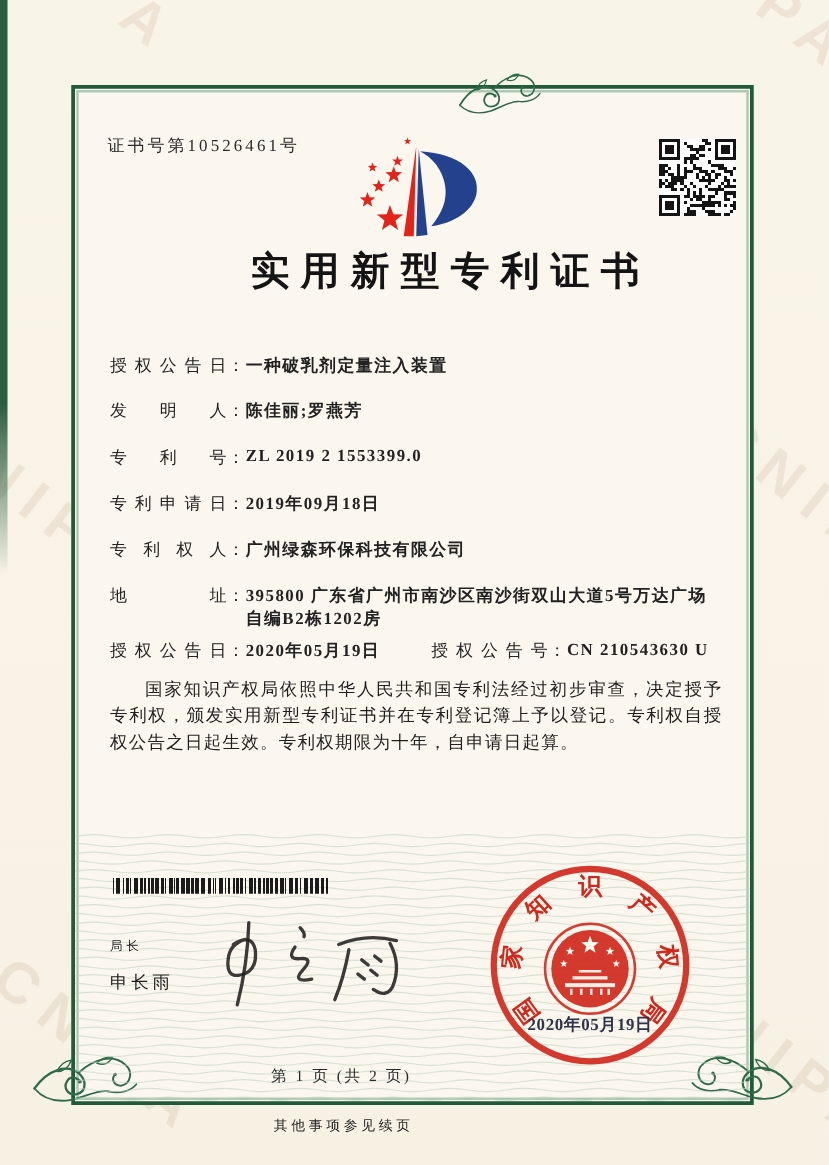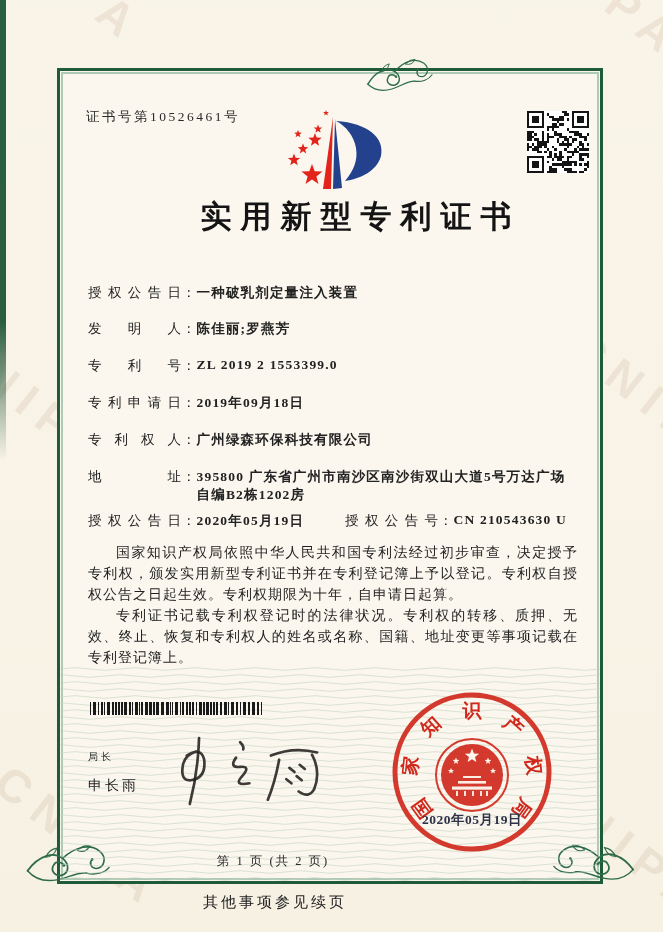--- a/index.html
+++ b/index.html
@@ -35,21 +35,21 @@
   .barcode{position:absolute;left:90px;top:702px;width:176px;height:13px;}
   .director-label{position:absolute;left:88px;top:750px;font-size:10px;letter-spacing:3px;}
   .director-name{position:absolute;left:88px;top:777px;font-size:14px;letter-spacing:3px;}
   .signature{position:absolute;left:172px;top:733px;width:165px;height:77px;}
   .seal{position:absolute;left:390px;top:690px;width:164px;height:164px;}
   .seal-date{position:absolute;left:396px;top:811px;width:152px;text-align:center;
       font-size:13.5px;letter-spacing:0.5px;color:#30324a;font-weight:bold;z-index:6;}
   .page-info{position:absolute;left:57px;top:853px;width:432px;text-align:center;
       font-size:12.5px;letter-spacing:2px;color:#2a2a2a;}
   .note{position:absolute;left:0px;top:893px;width:550px;text-align:center;
-      font-size:15px;letter-spacing:3px;color:#222;}
+      font-size:11px;letter-spacing:3px;color:#222;}
   .flourish{position:absolute;pointer-events:none;}
   .f-top{left:362px;top:48px;width:84px;height:54px;transform:rotate(-6deg);}
   .f-bl{left:20px;top:830px;width:108px;height:68px;}
   .f-br{left:538px;top:830px;width:100px;height:66px;transform:scaleX(-1);}
 </style>
 </head>
 <body>
 
 <div class="page">
 
@@ -433,21 +433,20 @@
   <div class="row" style="top:468px">
     <span class="lbl">地址</span><span class="colon">：</span><span class="val" style="white-space:normal;width:382px"><span>395800 广东省广州市南沙区南沙街双山大道5号万达广场</span><span class="l2">自编B2栋1202房</span></span>
   </div>
   <div class="row" style="top:512px">
     <span class="lbl">授权公告日</span><span class="colon">：</span><span class="val">2020年05月19日</span>
     <span class="grant-no"><span class="lbl">授权公告号</span><span class="colon">：</span><span class="val">CN 210543630 U</span></span>
   </div>
 
   <div class="paras">
     <p>国家知识产权局依照中华人民共和国专利法经过初步审查，决定授予专利权，颁发实用新型专利证书并在专利登记簿上予以登记。专利权自授权公告之日起生效。专利权期限为十年，自申请日起算。</p>
-    <p>专利证书记载专利权登记时的法律状况。专利权的转移、质押、无效、终止、恢复和专利权人的姓名或名称、国籍、地址变更等事项记载在专利登记簿上。</p>
   </div>
 
   <svg class="waves" viewBox="0 0 540 215" id="waves-svg">
       <path d="M0 3 q15 -2.6 30 0 q15 2.6 30 0 q15 -2.6 30 0 q15 2.6 30 0 q15 -2.6 30 0 q15 2.6 30 0 q15 -2.6 30 0 q15 2.6 30 0 q15 -2.6 30 0 q15 2.6 30 0 q15 -2.6 30 0 q15 2.6 30 0 q15 -2.6 30 0 q15 2.6 30 0 q15 -2.6 30 0 q15 2.6 30 0 q15 -2.6 30 0 q15 2.6 30 0 q15 -2.6 30 0 q15 2.6 30 0" fill="none" stroke="#c3d4c0" stroke-width="1" opacity="0.6"></path>
       <path d="M-15 10 q15 -2.6 30 0 q15 2.6 30 0 q15 -2.6 30 0 q15 2.6 30 0 q15 -2.6 30 0 q15 2.6 30 0 q15 -2.6 30 0 q15 2.6 30 0 q15 -2.6 30 0 q15 2.6 30 0 q15 -2.6 30 0 q15 2.6 30 0 q15 -2.6 30 0 q15 2.6 30 0 q15 -2.6 30 0 q15 2.6 30 0 q15 -2.6 30 0 q15 2.6 30 0 q15 -2.6 30 0 q15 2.6 30 0" fill="none" stroke="#c3d4c0" stroke-width="1" opacity="0.6"></path>
       <path d="M0 17 q15 -2.6 30 0 q15 2.6 30 0 q15 -2.6 30 0 q15 2.6 30 0 q15 -2.6 30 0 q15 2.6 30 0 q15 -2.6 30 0 q15 2.6 30 0 q15 -2.6 30 0 q15 2.6 30 0 q15 -2.6 30 0 q15 2.6 30 0 q15 -2.6 30 0 q15 2.6 30 0 q15 -2.6 30 0 q15 2.6 30 0 q15 -2.6 30 0 q15 2.6 30 0 q15 -2.6 30 0 q15 2.6 30 0" fill="none" stroke="#c3d4c0" stroke-width="1" opacity="0.6"></path>
       <path d="M-15 24 q15 -2.6 30 0 q15 2.6 30 0 q15 -2.6 30 0 q15 2.6 30 0 q15 -2.6 30 0 q15 2.6 30 0 q15 -2.6 30 0 q15 2.6 30 0 q15 -2.6 30 0 q15 2.6 30 0 q15 -2.6 30 0 q15 2.6 30 0 q15 -2.6 30 0 q15 2.6 30 0 q15 -2.6 30 0 q15 2.6 30 0 q15 -2.6 30 0 q15 2.6 30 0 q15 -2.6 30 0 q15 2.6 30 0" fill="none" stroke="#c3d4c0" stroke-width="1" opacity="0.6"></path>
       <path d="M0 31 q15 -2.6 30 0 q15 2.6 30 0 q15 -2.6 30 0 q15 2.6 30 0 q15 -2.6 30 0 q15 2.6 30 0 q15 -2.6 30 0 q15 2.6 30 0 q15 -2.6 30 0 q15 2.6 30 0 q15 -2.6 30 0 q15 2.6 30 0 q15 -2.6 30 0 q15 2.6 30 0 q15 -2.6 30 0 q15 2.6 30 0 q15 -2.6 30 0 q15 2.6 30 0 q15 -2.6 30 0 q15 2.6 30 0" fill="none" stroke="#c3d4c0" stroke-width="1" opacity="0.6"></path>
       <path d="M-15 38 q15 -2.6 30 0 q15 2.6 30 0 q15 -2.6 30 0 q15 2.6 30 0 q15 -2.6 30 0 q15 2.6 30 0 q15 -2.6 30 0 q15 2.6 30 0 q15 -2.6 30 0 q15 2.6 30 0 q15 -2.6 30 0 q15 2.6 30 0 q15 -2.6 30 0 q15 2.6 30 0 q15 -2.6 30 0 q15 2.6 30 0 q15 -2.6 30 0 q15 2.6 30 0 q15 -2.6 30 0 q15 2.6 30 0" fill="none" stroke="#c3d4c0" stroke-width="1" opacity="0.6"></path>
       <path d="M0 45 q15 -2.6 30 0 q15 2.6 30 0 q15 -2.6 30 0 q15 2.6 30 0 q15 -2.6 30 0 q15 2.6 30 0 q15 -2.6 30 0 q15 2.6 30 0 q15 -2.6 30 0 q15 2.6 30 0 q15 -2.6 30 0 q15 2.6 30 0 q15 -2.6 30 0 q15 2.6 30 0 q15 -2.6 30 0 q15 2.6 30 0 q15 -2.6 30 0 q15 2.6 30 0 q15 -2.6 30 0 q15 2.6 30 0" fill="none" stroke="#c3d4c0" stroke-width="1" opacity="0.6"></path>

